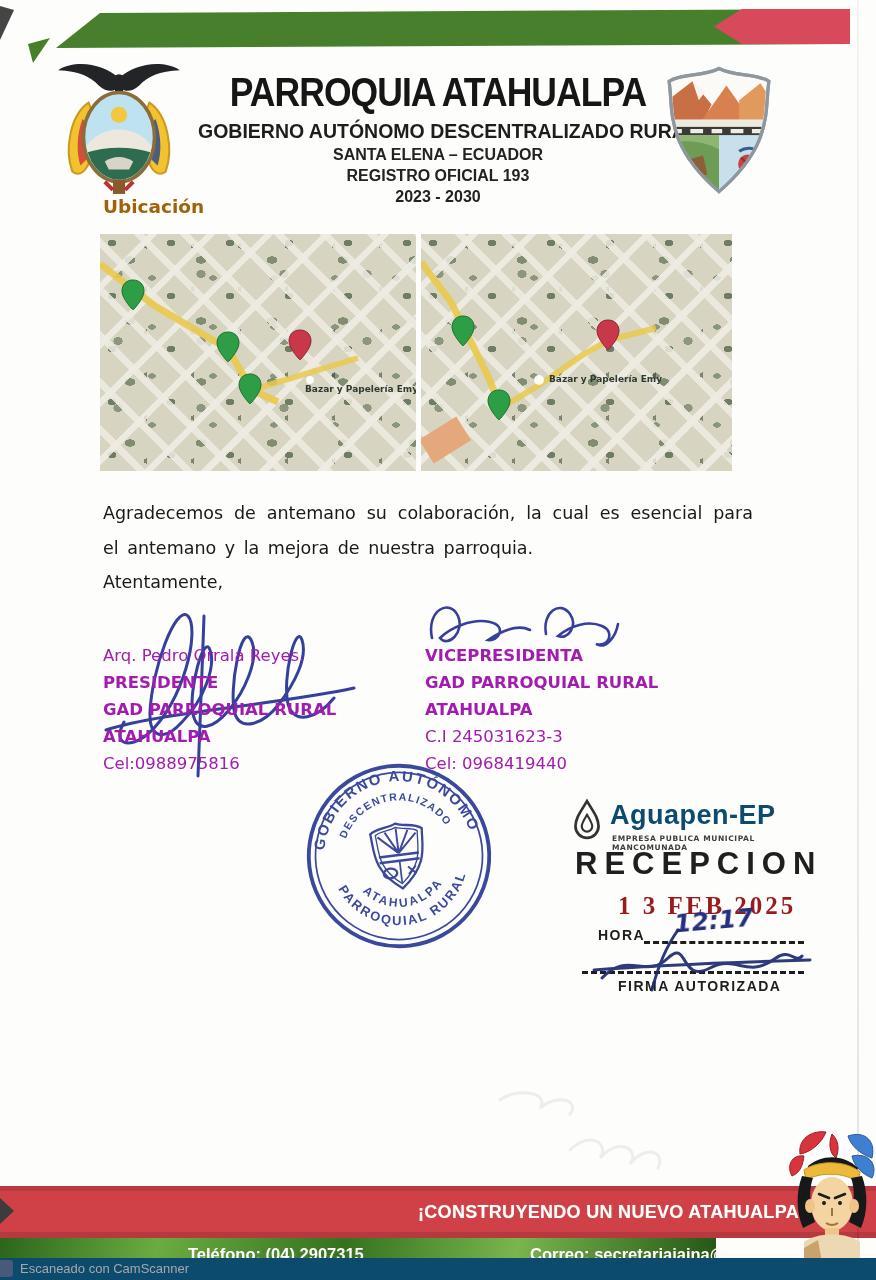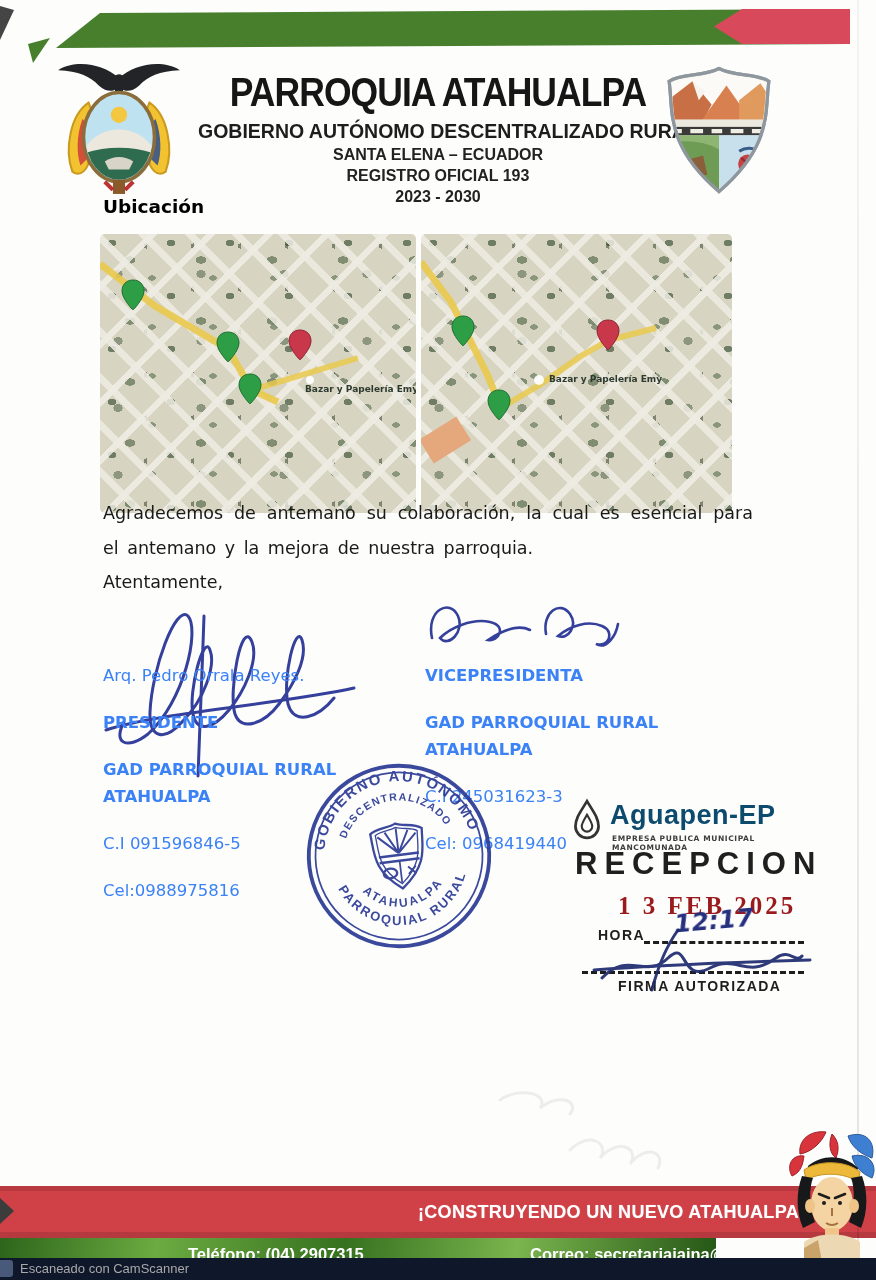--- a/index.html
+++ b/index.html
@@ -7,56 +7,56 @@
         font-family:"DejaVu Sans","Liberation Sans",sans-serif;color:#1b1b1b;}
   .abs{position:absolute;}
   
   .hdr-title{font-family:"Liberation Sans",sans-serif;font-weight:bold;font-size:37px;letter-spacing:-1px;
              transform:scale(.96,1.12);transform-origin:center top;color:#161616;white-space:nowrap;}
   .hdr-sub1{font-family:"Liberation Sans",sans-serif;font-weight:bold;font-size:19.5px;color:#1d1d1d;white-space:nowrap;}
   .hdr-sub{font-family:"Liberation Sans",sans-serif;font-weight:bold;font-size:16px;color:#222;white-space:nowrap;}
   .hdr-text{text-align:center;width:480px;}
   .hdr-text>div{margin-top:3px;}
   
-  .loc-heading{font-size:18.5px;font-weight:bold;color:#000000;}
-  .map{position:absolute;top:0;height:279px;overflow:hidden;border-radius:5px;
+  .loc-heading{font-size:18.5px;font-weight:bold;color:#a16207;}
+  .map{position:absolute;top:0;height:237px;overflow:hidden;border-radius:0;
     background-color:#d8d4c2;
     background-image:
       repeating-linear-gradient(45deg, transparent 0 26px, rgba(238,235,226,.85) 26px 33px),
       repeating-linear-gradient(135deg, transparent 0 34px, rgba(242,240,232,.8) 34px 41px),
       radial-gradient(ellipse 9px 7px at 12px 9px, rgba(42,66,38,.6) 45%, transparent 46%),
       radial-gradient(ellipse 12px 8px at 30px 26px, rgba(56,82,48,.55) 45%, transparent 46%),
       radial-gradient(ellipse 7px 6px at 47px 12px, rgba(34,54,30,.5) 45%, transparent 46%),
       radial-gradient(ellipse 10px 9px at 18px 40px, rgba(48,74,42,.45) 45%, transparent 46%),
       radial-gradient(ellipse 8px 6px at 52px 44px, rgba(60,88,52,.5) 45%, transparent 46%);
     background-size:auto,auto,59px 53px,71px 61px,47px 43px,83px 67px,61px 49px;}
   .map svg{position:absolute;left:0;top:0;}
   .map-label{position:absolute;font-size:9px;color:#2c3a30;filter:blur(.7px);font-weight:bold;white-space:nowrap;}
   
   .paragraph{width:650px;font-size:17.5px;line-height:2.05;text-align:justify;word-spacing:3px;color:#191919;}
   .closing{font-size:17.5px;color:#191919;}
-  .sig-name{font-size:16.5px;line-height:27px;color:#3b82f6;margin-top:20px;}
+  .sig-name{font-size:16.5px;line-height:27px;color:#a21caf;}
   .sig-bold{font-weight:bold;}
   
   .recep-brand{font-family:Liberation Sans, sans-serif;font-weight:bold;font-size:27px;color:#0c4a6e;filter:blur(.35px);letter-spacing:.5px;}
   .recep-sub{font-size:7.5px;letter-spacing:.6px;color:#3c3c3c;filter:blur(.45px);font-weight:bold;}
   .recep-title{font-family:"Liberation Sans",sans-serif;font-weight:900;font-size:31px;letter-spacing:7px;color:#1f1f1f;filter:blur(.3px);}
   .recep-date{font-family:Liberation Serif, serif;font-weight:bold;font-size:25px;letter-spacing:3px;color:#9a1b1e;filter:blur(.25px);}
   .recep-small{font-family:"Liberation Sans",sans-serif;font-weight:bold;font-size:14px;letter-spacing:1.5px;color:#1e1e1e;filter:blur(.25px);text-align:right;}
   .dashline{border-bottom:3px dashed #1e1e1e;filter:blur(.2px);}
   .hora-value{font-style:italic;font-size:25px;color:#26307e;transform:rotate(-5deg);font-weight:bold;filter:blur(.2px);}
   
   .banner-red{left:0;top:1186px;width:876px;height:52px;
      background:linear-gradient(#b83a40 0 5px,#cf4147 5px 46px,#b6393f 46px);overflow:hidden;}
   .banner-text{position:absolute;left:418px;top:16px;color:#fff;font-family:"Liberation Sans",sans-serif;
      font-weight:bold;font-size:18px;letter-spacing:.3px;white-space:nowrap;text-shadow:0 0 1px rgba(255,255,255,.4);}
   .banner-green{left:0;top:1238px;width:716px;height:25px;overflow:hidden;
      background:linear-gradient(100deg,#2c651b,#6cab41 22%,#36711f 48%,#7ab54e 72%,#255616);}
   .bg-text{position:absolute;top:7px;color:#fff;font-family:"Liberation Sans",sans-serif;font-weight:bold;font-size:16.5px;white-space:nowrap;}
-  .scanbar{left:0;top:1258px;width:876px;height:22px;background:#0f172a;z-index:9;}
+  .scanbar{left:0;top:1258px;width:876px;height:22px;background:#0c4a6e;z-index:9;}
   .scan-text{position:absolute;left:20px;top:3px;font-size:13px;color:#a8a8a8;font-family:"Liberation Sans",sans-serif;}
   .scan-icon{position:absolute;left:-5px;top:2px;width:18px;height:17px;border-radius:3px;background:#49597a;}
   .crease{left:857px;top:0;width:2px;height:1280px;background:linear-gradient(rgba(0,0,0,.04),rgba(0,0,0,.1));}
 </style>
 </head>
 <body>
 
 <div class="page">
 
   <svg class="abs" style="left:0;top:0" width="876" height="80">
@@ -185,21 +185,20 @@
     <g fill="none" stroke="#2a3696" stroke-width="2.6" stroke-linecap="round" opacity=".95">
       <path d="M14,50 C8,22 32,10 40,28 C47,44 30,60 22,50 C32,40 54,30 72,34 C90,38 80,54 70,52 C85,42 100,36 112,42"></path>
       <path d="M128,46 C124,24 142,12 152,26 C160,38 150,52 140,48 C152,38 170,32 184,38 C198,44 190,60 178,56 C188,62 198,48 200,36"></path>
     </g>
   </svg>
 
   <div class="abs" style="left:103px;top:642px;width:320px">
     <div class="sig-name">Arq. Pedro Orrala Reyes.</div>
     <div class="sig-name sig-bold">PRESIDENTE</div>
     <div class="sig-name sig-bold">GAD PARROQUIAL RURAL ATAHUALPA</div>
-    <div class="sig-name">C.I 091596846-5</div>
     <div class="sig-name">Cel:0988975816</div>
   </div>
   <div class="abs" style="left:425px;top:642px;width:330px">
     <div class="sig-name sig-bold">VICEPRESIDENTA</div>
     <div class="sig-name sig-bold">GAD PARROQUIAL RURAL ATAHUALPA</div>
     <div class="sig-name">C.I 245031623-3</div>
     <div class="sig-name">Cel: 0968419440</div>
   </div>
 
   <svg class="abs" style="left:303px;top:760px;transform:rotate(-7deg);opacity:.92" width="192" height="192" viewBox="0 0 200 200">

